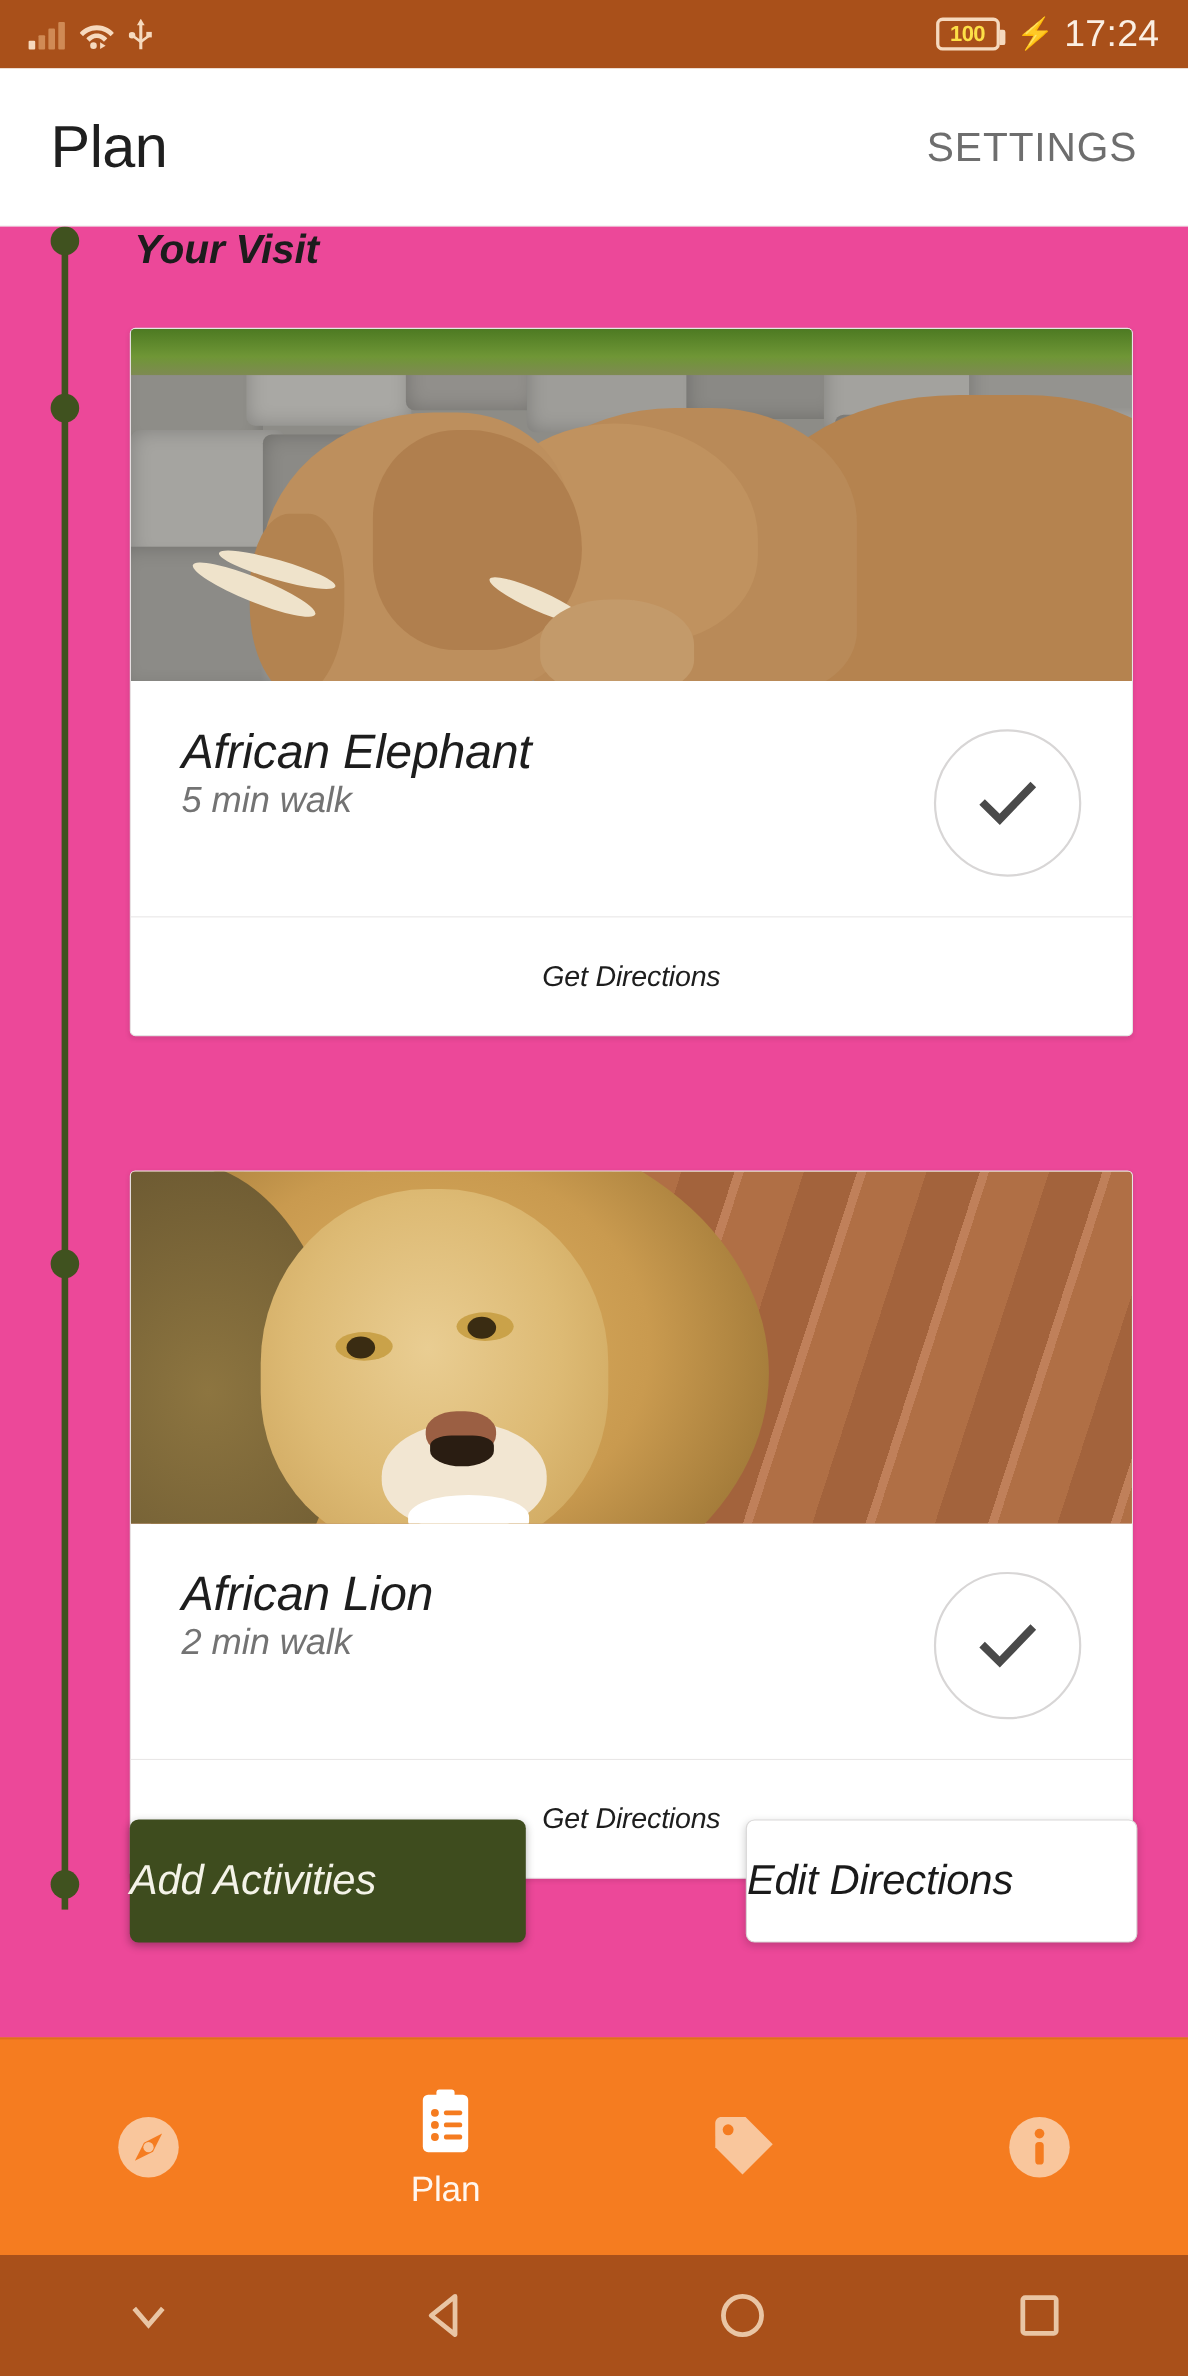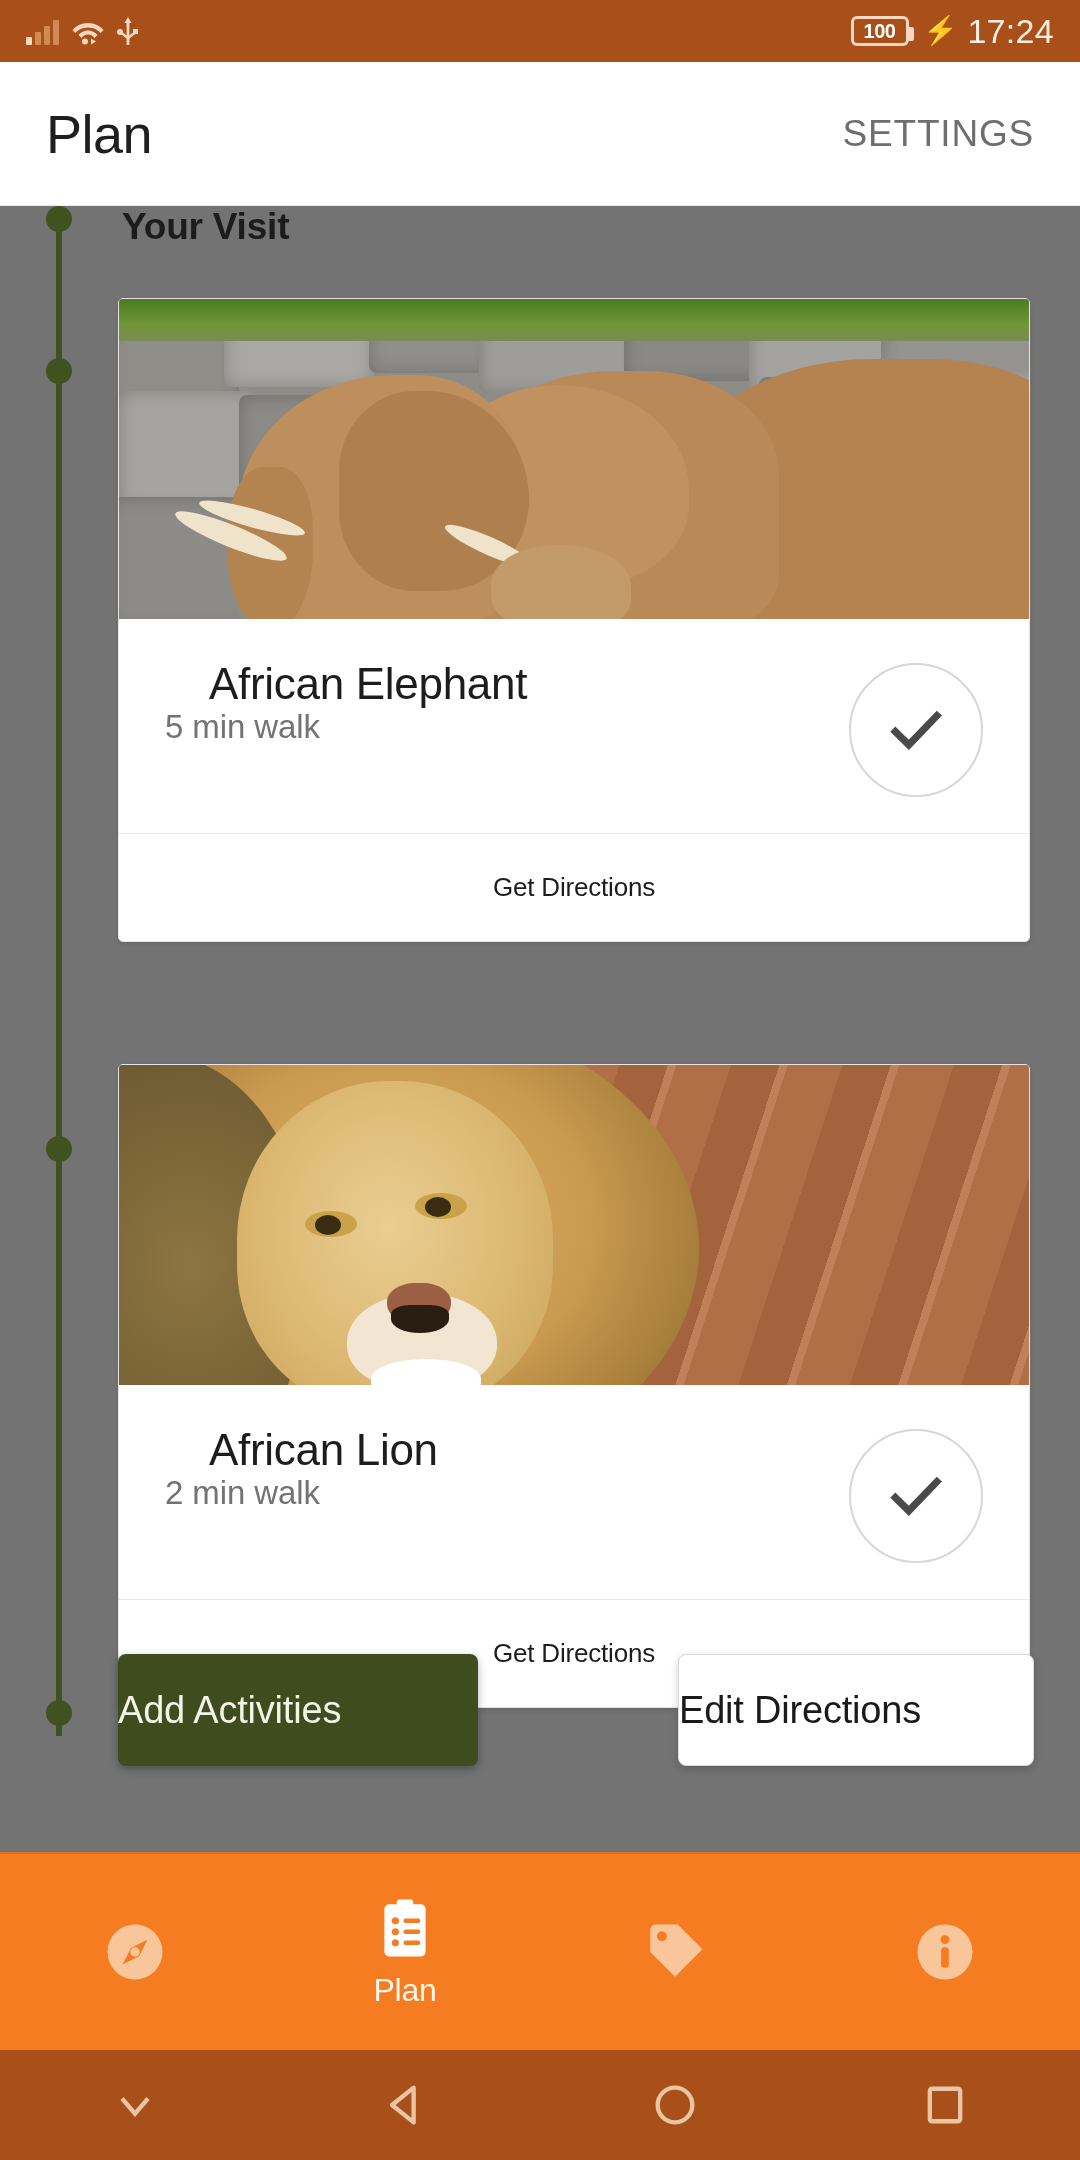--- a/index.html
+++ b/index.html
@@ -55,21 +55,21 @@
     border: 3px solid #F6D9BE;
     border-radius: 6px;
     display: flex; align-items: center; justify-content: center;
     position: relative;
   }
   .battery-shell:after{
     content:""; position:absolute; right:-8px; top:8px;
     width:5px; height:14px; background:#F6D9BE; border-radius:0 2px 2px 0;
   }
   .battery-text {
-    font-size: 20px; font-weight: 700; color:#ffffff;
+    font-size: 20px; font-weight: 700; color:#fde047;
     letter-spacing: -0.5px; line-height:1;
   }
   .bolt { color:#F6D9BE; font-size: 28px; line-height: 1; margin-left: 6px;}
   .clock { color:#FBEFE3; font-size: 34px; letter-spacing: 0.3px; }
 
   
   .app-header {
     height: 144px;
     background: #ffffff;
     display: flex;
@@ -88,22 +88,23 @@
     margin-left: auto;
     font-size: 37px;
     color: #6e6e6e;
     letter-spacing: 0.8px;
   }
 
   
   .content {
     position: relative;
     flex: 1 1 auto;
-    background: #737373;
+    background: #ec4899;
     overflow: hidden;
+    font-style: italic;
   }
 
   
   .timeline {
     position: absolute;
     left: 46px;
     top: 0;
     bottom: 0;
     width: 26px;
   }
@@ -194,21 +195,20 @@
     display: flex;
     align-items: flex-start;
     min-height: 200px;
   }
   .card-text { flex: 1 1 auto; }
   .card-title {
     font-size: 44px;
     color: #1d1d1d;
     line-height: 1.12;
     letter-spacing: -0.3px;
-    margin-left: 44px;
   }
   .card-sub {
     font-size: 33px;
     color: #737373;
     letter-spacing: -0.1px;
   }
   .check-circle {
     flex: 0 0 auto;
     width: 134px; height: 134px;
     border-radius: 50%;

